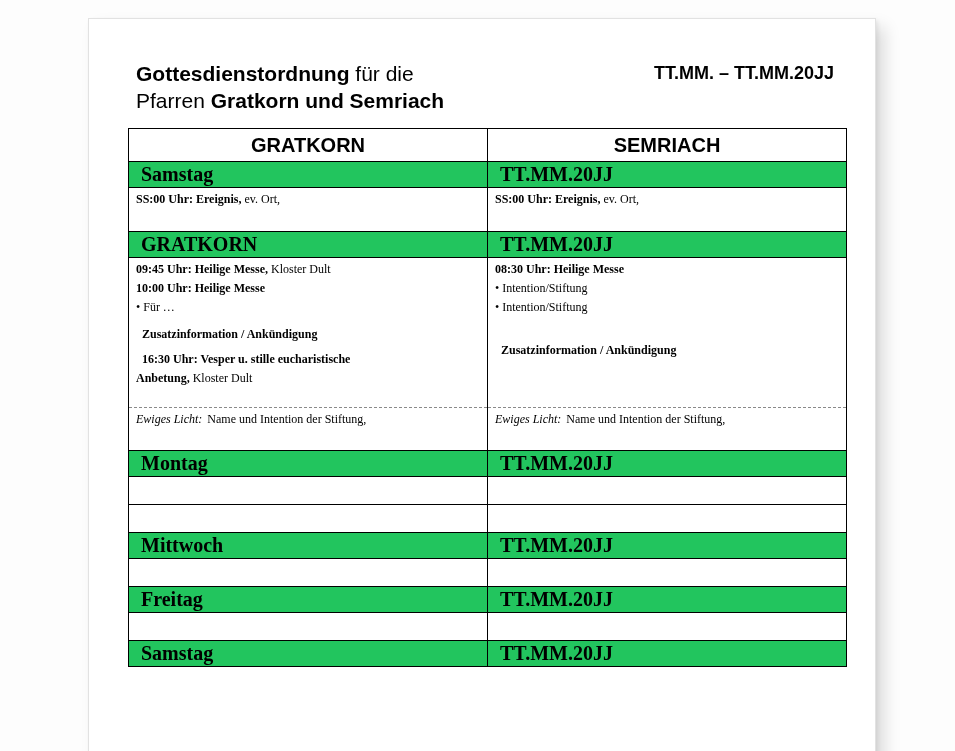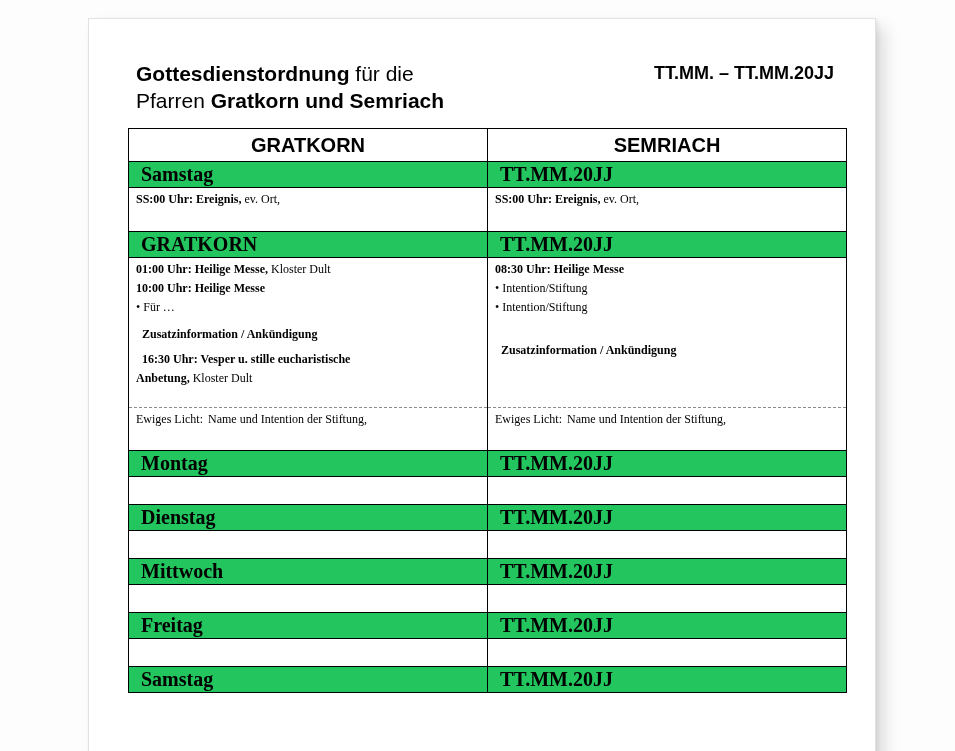--- a/index.html
+++ b/index.html
@@ -76,21 +76,21 @@
   tr.row-sun-content td { border-bottom: 1px dashed #8a8a8a; }
   tr.row-ewiges td      { border-top: 1px dashed #8a8a8a; }
 
   .line { margin: 0; }
   .line b { font-weight: bold; }
   .indent  { margin-left: 6px; }
   .gap-sm  { margin-top: 8px; }
   .gap-xs  { margin-top: 6px; }
   .gap-lg  { margin-top: 24px; }
   .hang    { margin-left: 80px; }
-  .ew-label { }
+  .ew-label { font-style: italic; }
   .ew-rest  { margin-left: 5px; }
 </style>
 </head>
 <body>
 
 <div class="canvas">
   <div class="page">
 
     <div class="doc-header">
       <div class="doc-title">
@@ -127,21 +127,21 @@
           </td>
         </tr>
 
         <tr class="row-day">
           <td class="day-cell">GRATKORN</td>
           <td class="day-cell">TT.MM.20JJ</td>
         </tr>
 
         <tr class="row-sun-content">
           <td class="content-cell">
-            <div class="line"><b>01:00 Uhr: Heilige Messe,</b><span> Kloster Dult</span></div>
+            <div class="line"><b>09:45 Uhr: Heilige Messe,</b><span> Kloster Dult</span></div>
             <div class="line"><b>10:00 Uhr: Heilige Messe</b></div>
             <div class="line">• Für …</div>
             <div class="line indent gap-sm"><b>Zusatzinformation / Ankündigung</b></div>
             <div class="line indent gap-xs"><b>16:30 Uhr: Vesper u. stille eucharistische</b></div>
             <div class="line"><b>Anbetung,</b><span> Kloster Dult</span></div>
           </td>
           <td class="content-cell">
             <div class="line"><b>08:30 Uhr: Heilige Messe</b></div>
             <div class="line">• Intention/Stiftung</div>
             <div class="line">• Intention/Stiftung</div>
@@ -160,24 +160,20 @@
 
         <tr class="row-day">
           <td class="day-cell">Montag</td>
           <td class="day-cell">TT.MM.20JJ</td>
         </tr>
         <tr class="row-empty">
           <td class="content-cell"></td>
           <td class="content-cell"></td>
         </tr>
 
-        <tr class="row-day">
-          <td class="day-cell">Dienstag</td>
-          <td class="day-cell">TT.MM.20JJ</td>
-        </tr>
         <tr class="row-empty">
           <td class="content-cell"></td>
           <td class="content-cell"></td>
         </tr>
 
         <tr class="row-day">
           <td class="day-cell">Mittwoch</td>
           <td class="day-cell">TT.MM.20JJ</td>
         </tr>
 

